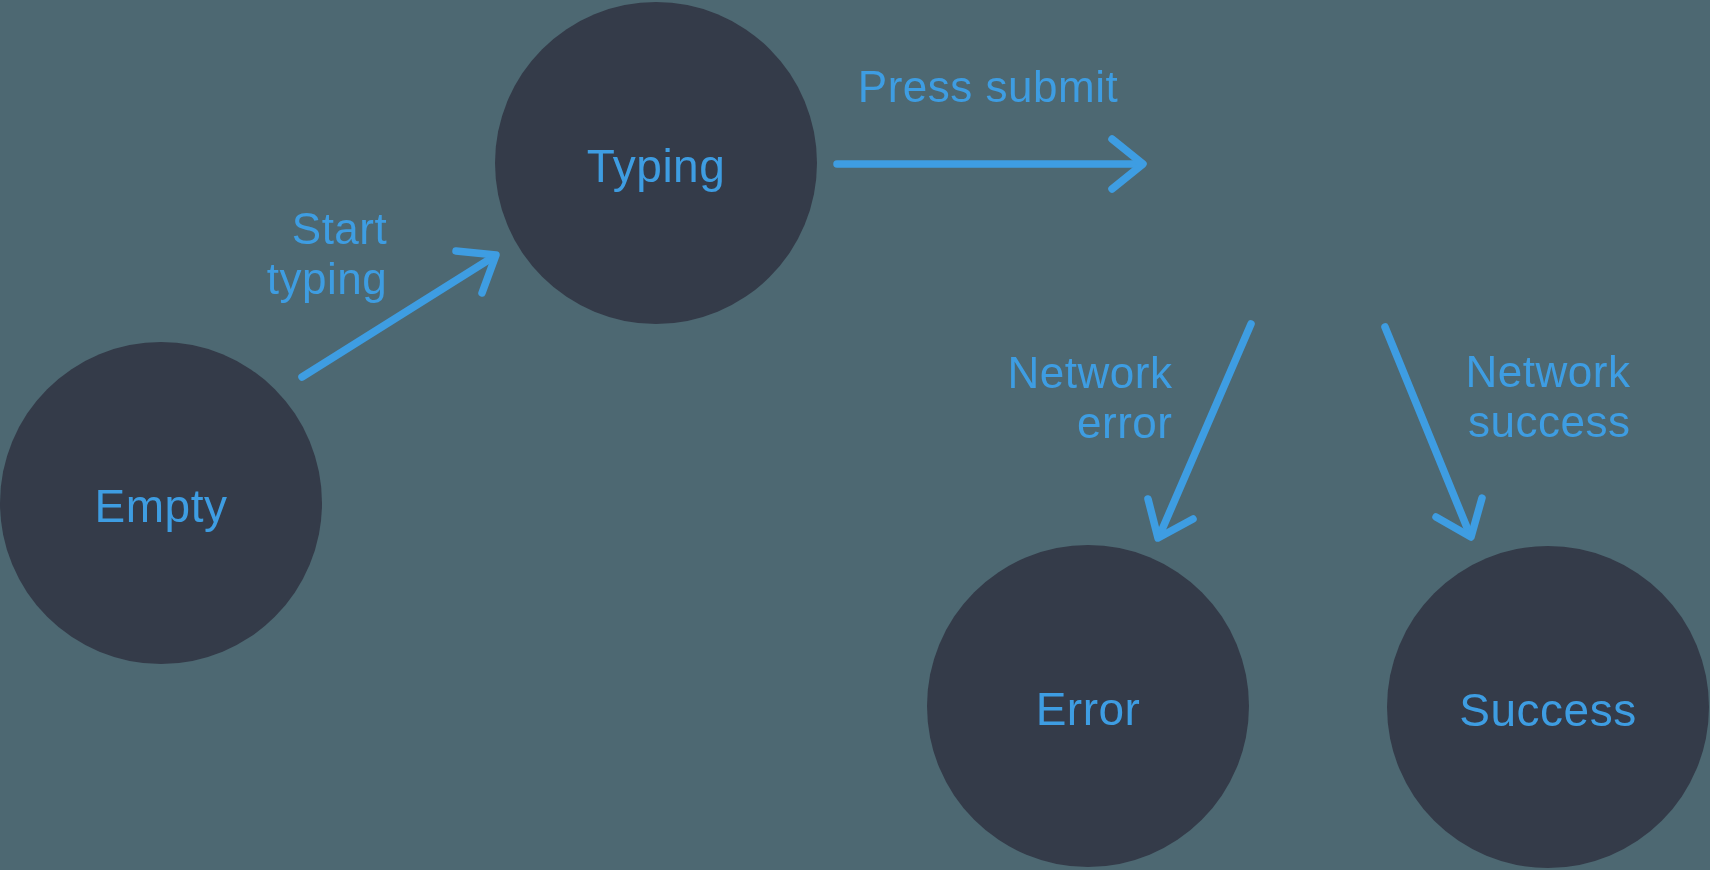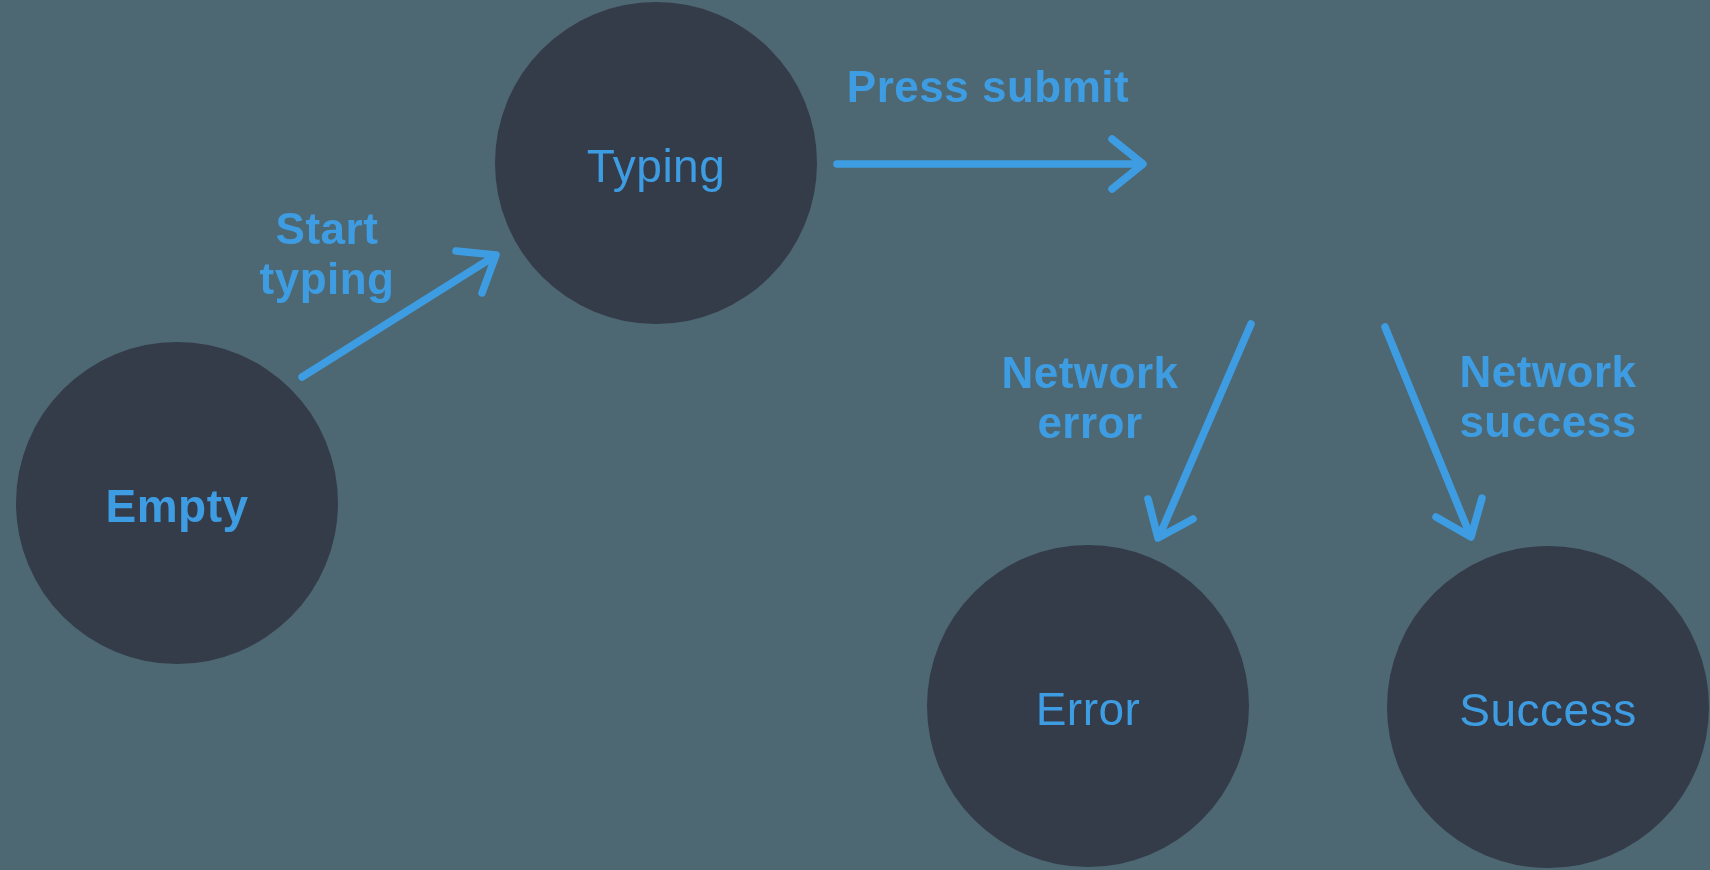--- a/index.html
+++ b/index.html
@@ -44,36 +44,35 @@
     display: flex;
     align-items: center;
     justify-content: center;
   }
   .node-label {
     color: var(--accent);
     font-size: 46px;
     letter-spacing: 0.5px;
     transform: translateY(3px);
   }
-  .node-empty      { left: 16px;    top: 342px; font-weight: bold; }
+  .node-empty      { left: 0;    top: 342px; }
   .node-typing     { left: 495px;  top: 2px;   }
   .node-submitting { left: 1167px; top: 2px;   }
   .node-error      { left: 927px;  top: 545px; }
   .node-success    { left: 1387px; top: 546px; }
 
   .edge-label {
     position: absolute;
     transform: translate(-50%, -50%);
     color: var(--accent);
     font-size: 44px;
     line-height: 50px;
-    text-align: center;
+    text-align: right;
     white-space: pre-line;
     letter-spacing: 0.5px;
-    font-weight: bold;
   }
   .label-start-typing    { left: 327px;  top: 254px; }
   .label-press-submit    { left: 988px;  top: 87px;  }
   .label-network-error   { left: 1090px; top: 398px; }
   .label-network-success { left: 1548px; top: 397px; }
 </style>
 </head>
 <body>
 
 <div class="canvas">

